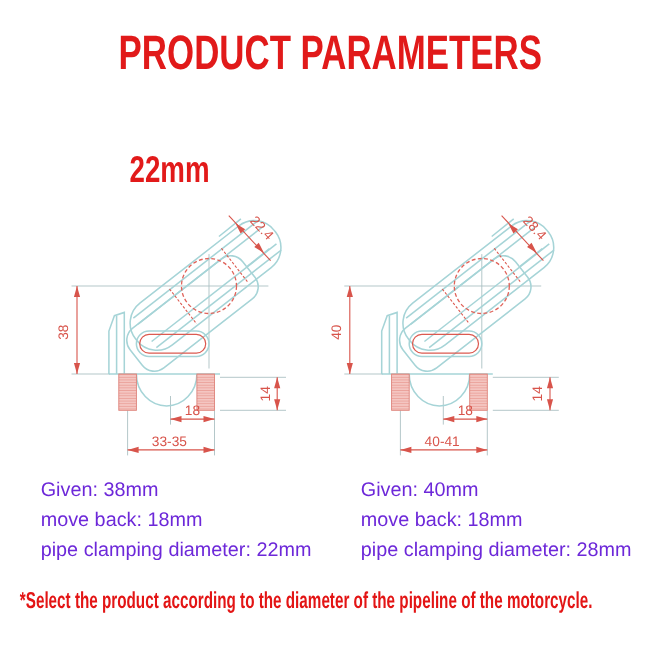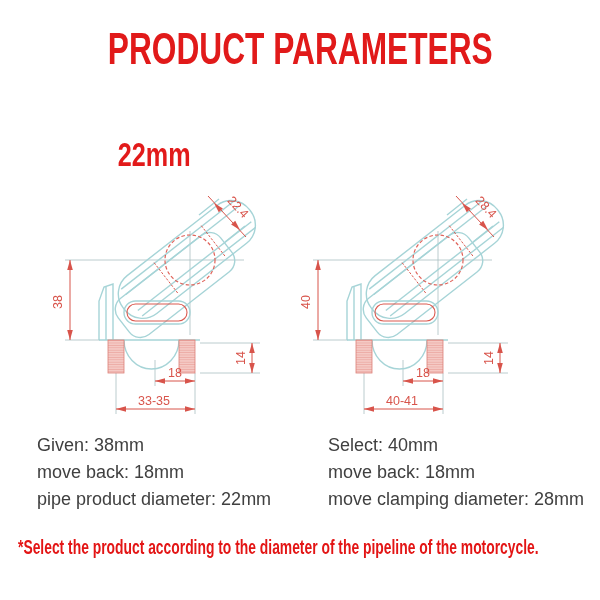--- a/index.html
+++ b/index.html
@@ -28,21 +28,21 @@
   .diagram-host { position: absolute; top: 177px; width: 230px; height: 245px; }
   .diagram-host.pos-left  { left: 40px; }
   .diagram-host.pos-right { left: 288px; }
   .diagram-svg { width: 230px; height: 245px; display: block; }
   .dim text {
     stroke: none; font-size: 12.5px; fill: #d8544b;
     font-family: "Liberation Sans", sans-serif;
   }
   .info {
     position: absolute; top: 432px; font-size: 18px; line-height: 27px;
-    color: #404040; white-space: nowrap;
+    color: #6d28d9; white-space: nowrap;
   }
   .info.pos-left  { left: 37px; }
   .info.pos-right { left: 328px; }
   .note {
     position: absolute; top: 535px; left: 18px; width: 600px; white-space: nowrap;
   }
   .note span {
     display: inline-block; font-size: 21px; font-weight: 700;
     color: #e31515; transform: scaleX(0.66); transform-origin: left center;
   }
@@ -227,25 +227,25 @@
       <polygon points="76,232 86,229.2 86,234.8" stroke="none"></polygon>
       <polygon points="155,232 145,229.2 145,234.8" stroke="none"></polygon>
       <text x="114" y="228" text-anchor="middle">40-41</text>
     </g>
   </svg>
 </div>
 
   <div class="info pos-left">
     <div>Given: 38mm</div>
     <div>move back: 18mm</div>
-    <div>pipe product diameter: 22mm</div>
+    <div>pipe clamping diameter: 22mm</div>
   </div>
   <div class="info pos-right">
-    <div>Select: 40mm</div>
+    <div>Given: 40mm</div>
     <div>move back: 18mm</div>
-    <div>move clamping diameter: 28mm</div>
+    <div>pipe clamping diameter: 28mm</div>
   </div>
 
   <div class="note">
     <span>*Select the product according to the diameter of the pipeline of the motorcycle.</span>
   </div>
 
 </div>
 
 </body></html>

